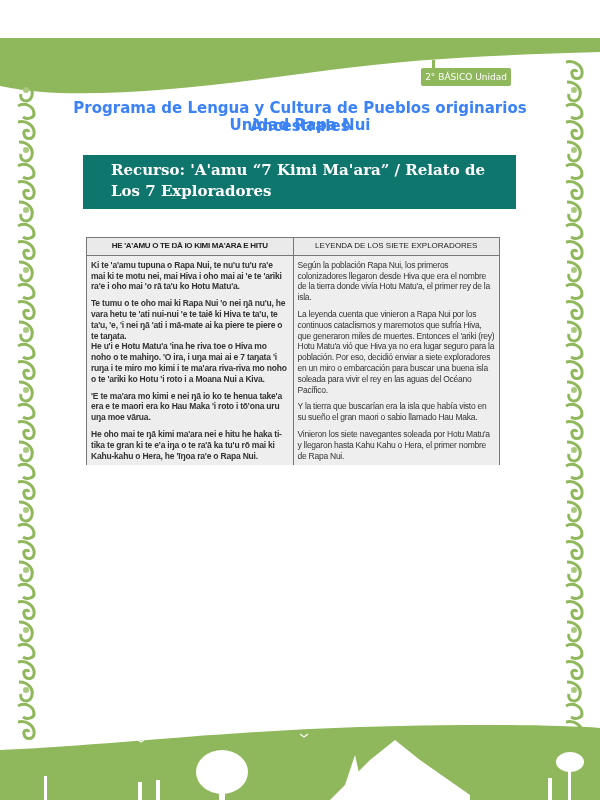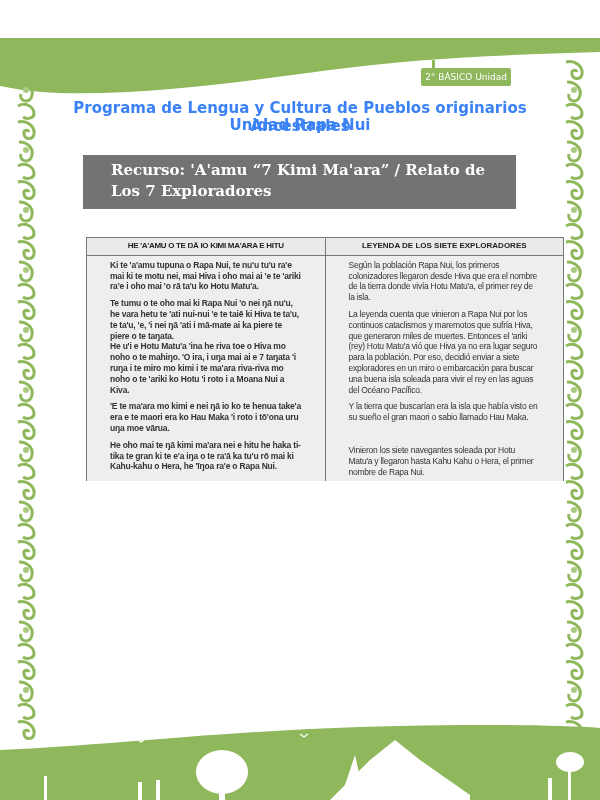--- a/index.html
+++ b/index.html
@@ -7,26 +7,26 @@
   .top-band { position:absolute; left:0; top:0; width:600px; height:100px; }
   .bottom-band { position:absolute; left:0; top:720px; width:600px; height:80px; }
   .border-strip { position:absolute; top:60px; width:22px; height:680px; }
   .border-left { left:15px; }
   .border-right { left:563px; }
   .unit-badge { position:absolute; left:421px; top:68px; width:90px; height:18px; background:#8fb75b; color:#ffffff; font-size:9px; line-height:18px; text-align:center; border-radius:2px; font-family:"DejaVu Sans", sans-serif; }
   .unit-stem { position:absolute; left:432px; top:60px; width:3px; height:10px; background:#8fb75b; }
   .doc-title { position:absolute; left:60px; width:480px; text-align:center; font-weight:bold; font-size:15px; color:#3b82f6; font-family:"DejaVu Sans", sans-serif; }
   .doc-title.l1 { top:99px; }
   .doc-title.l2 { top:116px; }
-  .resource-banner { position:absolute; left:83px; top:155px; width:433px; height:54px; background:#737373; box-sizing:border-box; padding:5px 0 0 28px; }
+  .resource-banner { position:absolute; left:83px; top:155px; width:433px; height:54px; background:#0f766e; box-sizing:border-box; padding:5px 0 0 28px; }
   .resource-banner span { color:#ffffff; font-family:"DejaVu Serif", serif; font-weight:bold; font-size:15px; line-height:21px; display:block; width:380px; }
-  table.story { position:absolute; left:86px; top:237px; width:478px; border-collapse:collapse; background:#eeeeee; font-size:8.5px; line-height:10.8px; color:#222; }
-  table.story th { border:1px solid #777; background:#eaeaea; font-size:8px; font-weight:bold; padding:3px 2px; text-align:center; height:10px; }
+  table.story { position:absolute; left:86px; top:237px; width:414px; border-collapse:collapse; background:#eeeeee; font-size:8.5px; line-height:10.8px; color:#222; }
+  table.story th { border:1px solid #777; background:#eaeaea; font-size:8px; font-weight:normal; padding:3px 2px; text-align:center; height:10px; }
   table.story th.left-head { font-weight:bold; letter-spacing:-0.3px; }
-  table.story td { border-left:1px solid #777; border-right:1px solid #777; vertical-align:top; padding:4px 23px; width:50%; }
+  table.story td { border-left:1px solid #777; border-right:1px solid #777; vertical-align:top; padding:4px 4px; width:50%; }
   table.story td.rapanui { font-weight:bold; color:#333; letter-spacing:-0.2px; }
   table.story td.spanish { color:#333; letter-spacing:-0.25px; }
   table.story p { margin:0 0 6px 0; }
   table.story p.tight { margin-bottom:0; }
 </style>
 </head>
 <body>
 
 <svg class="top-band" viewBox="0 0 600 100" preserveAspectRatio="none">
   <path d="M0,38 L600,38 L600,52 C500,55 420,58 330,70 C240,82 150,95 60,93 C30,92 10,88 0,86 Z" fill="#8fb75b"></path>
@@ -68,21 +68,21 @@
       <td class="rapanui">
         <p>Ki te 'a'amu tupuna o Rapa Nui, te nu'u tu'u ra'e mai ki te motu nei, mai Hiva i oho mai ai 'e te 'ariki ra'e i oho mai 'o rā ta'u ko Hotu Matu'a.</p>
         <p class="tight">Te tumu o te oho mai ki Rapa Nui 'o nei ŋā nu'u, he vara hetu te 'ati nui-nui 'e te taiē ki Hiva te ta'u, te ta'u, 'e, 'i nei ŋā 'ati i mā-mate ai ka piere te piere o te taŋata.</p>
         <p>He u'i e Hotu Matu'a 'ina he riva toe o Hiva mo noho o te mahiŋo. 'O ira, i uŋa mai ai e 7 taŋata 'i ruŋa i te miro mo kimi i te ma'ara riva-riva mo noho o te 'ariki ko Hotu 'i roto i a Moana Nui a Kiva.</p>
         <p>'E te ma'ara mo kimi e nei ŋā io ko te henua take'a era e te maori era ko Hau Maka 'i roto i tō'ona uru uŋa moe vārua.</p>
         <p class="tight">He oho mai te ŋā kimi ma'ara nei e hitu he haka ti-tika te gran ki te e'a iŋa o te ra'ā ka tu'u rō mai ki Kahu-kahu o Hera, he 'īŋoa ra'e o Rapa Nui.</p>
       </td>
       <td class="spanish">
         <p>Según la población Rapa Nui, los primeros colonizadores llegaron desde Hiva que era el nombre de la tierra donde vivía Hotu Matu'a, el primer rey de la isla.</p>
         <p>La leyenda cuenta que vinieron a Rapa Nui por los continuos cataclismos y maremotos que sufría Hiva, que generaron miles de muertes. Entonces el 'ariki (rey) Hotu Matu'a vió que Hiva ya no era lugar seguro para la población. Por eso, decidió enviar a siete exploradores en un miro o embarcación para buscar una buena isla soleada para vivir el rey en las aguas del Océano Pacífico.</p>
-        <p style="margin-bottom:22px">Y la tierra que buscarían era la isla que había visto en su sueño el gran maori o sabio llamado Hau Maka.</p>
+        <p style="margin-bottom:6px">Y la tierra que buscarían era la isla que había visto en su sueño el gran maori o sabio llamado Hau Maka.</p>
         <p class="tight">Vinieron los siete navegantes soleada por Hotu Matu'a y llegaron hasta Kahu Kahu o Hera, el primer nombre de Rapa Nui.</p>
       </td>
     </tr>
   </tbody>
 </table>
 
 <svg class="bottom-band" viewBox="0 0 600 80" preserveAspectRatio="none">
   <path d="M0,30 C120,25 220,10 400,6 C480,4 560,5 600,8 L600,80 L0,80 Z" fill="#8fb75b"></path>
   <g fill="#ffffff">
     <ellipse cx="222" cy="52" rx="26" ry="22"></ellipse>

